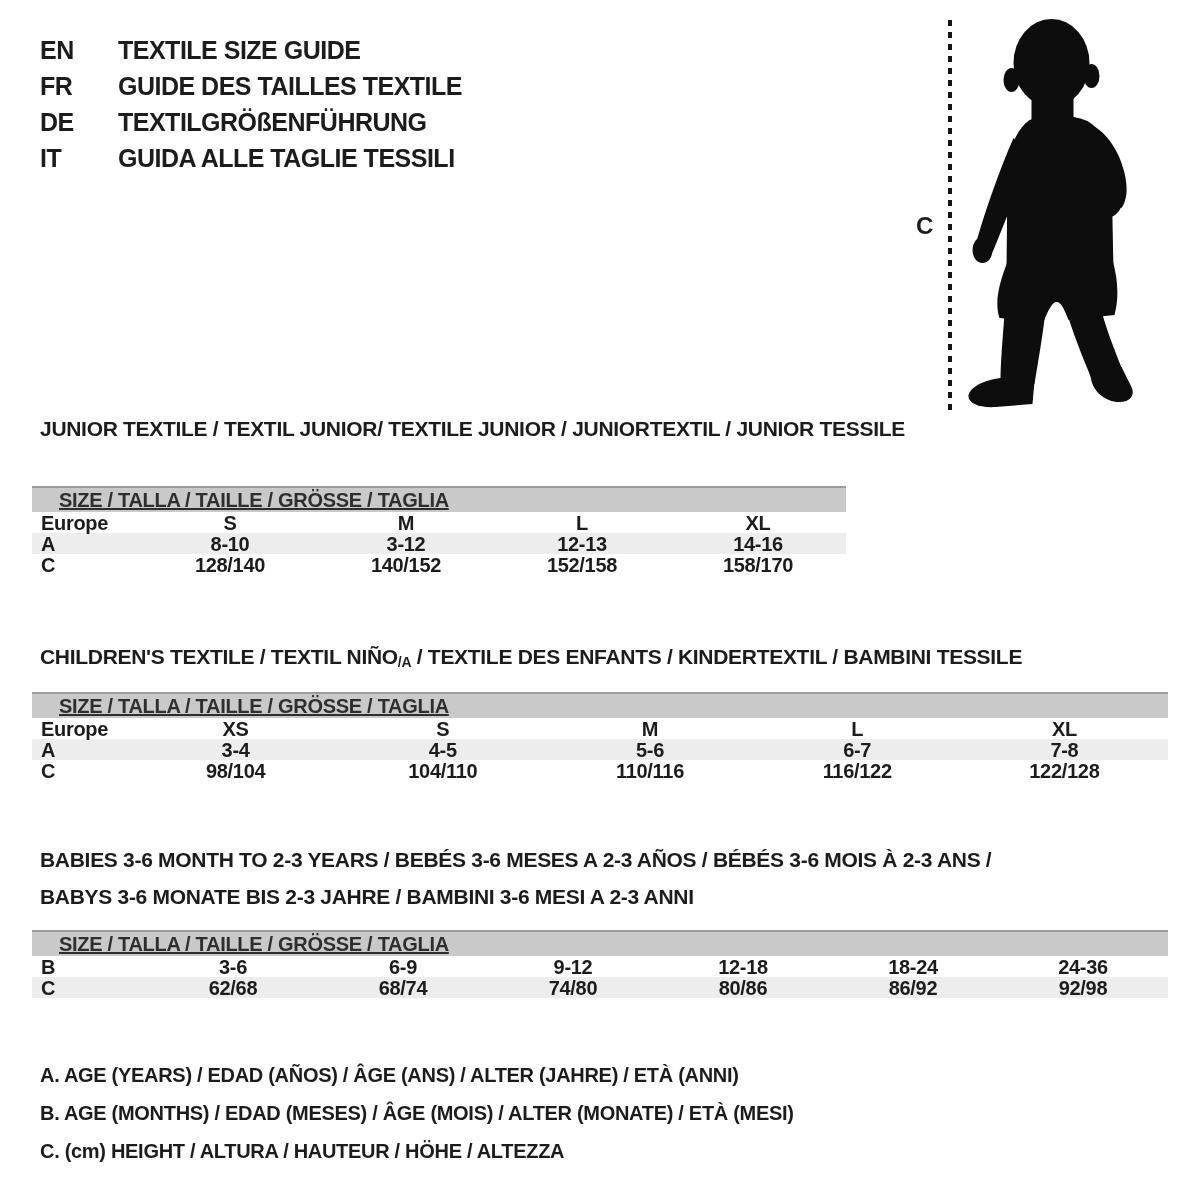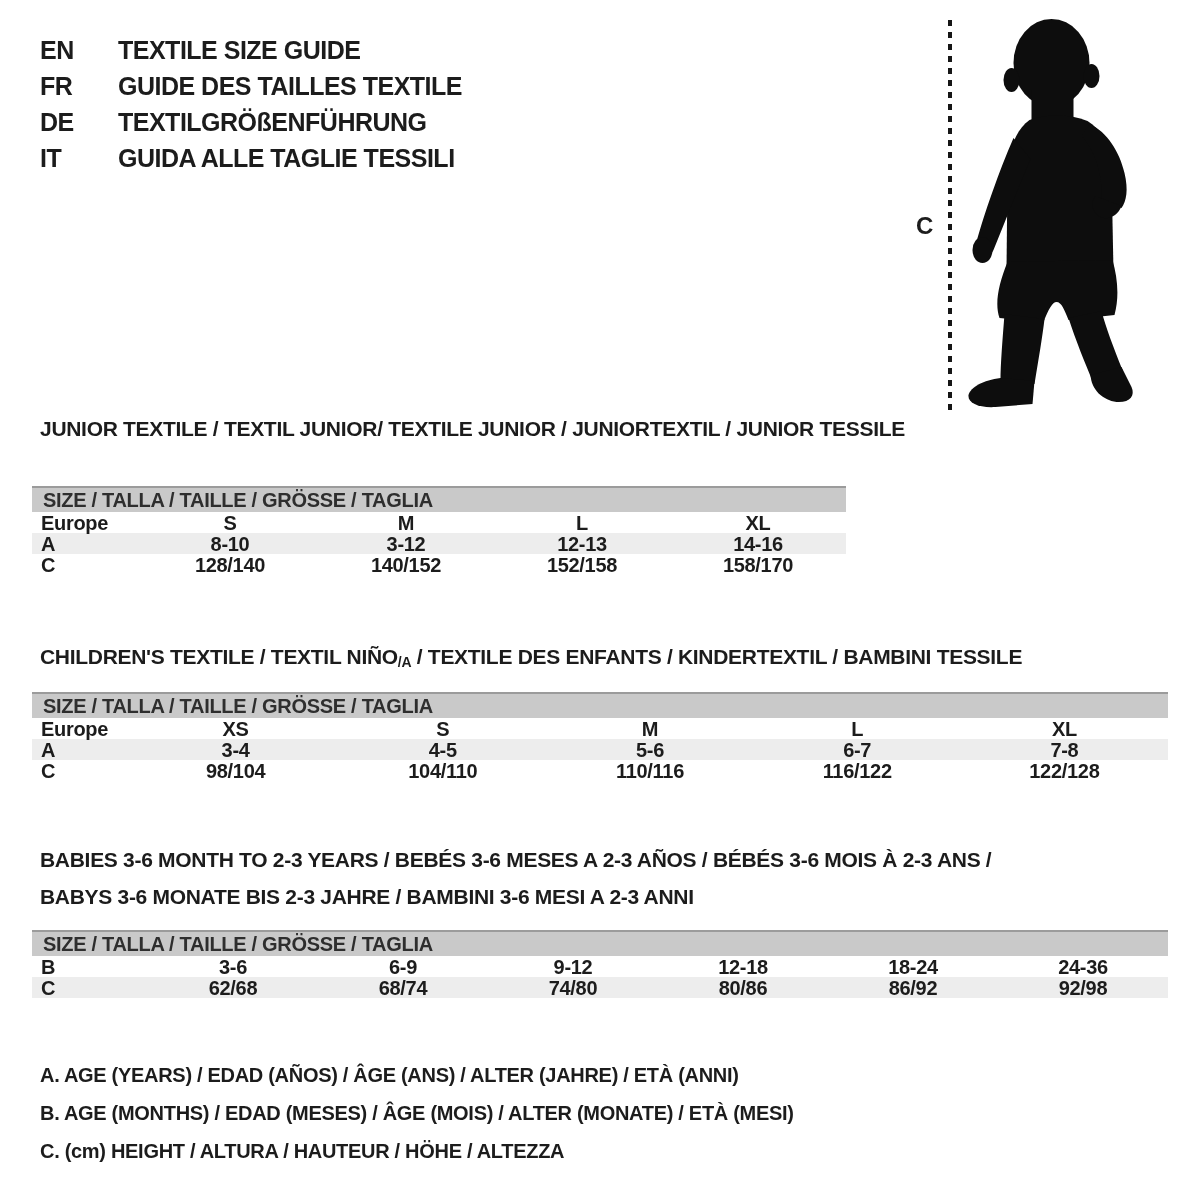--- a/index.html
+++ b/index.html
@@ -19,21 +19,21 @@
   }
   .measure-label{position:absolute;left:916px;top:212px;font-size:24px;}
   .toddler{position:absolute;left:963px;top:18px;}
   
   .sec-title{position:absolute;left:40px;font-size:21px;line-height:25px;white-space:nowrap;}
   .sub{font-size:14px;vertical-align:-3px;}
   
   .size-table{position:absolute;left:32px;}
   .size-bar{
     height:24px;background:#c9c9c9;border-top:2px solid #9b9b9b;
-    padding-left:11px;line-height:24px;font-size:20px;color:#2e2e2e;white-space:nowrap;
+    padding-left:27px;line-height:24px;font-size:20px;color:#2e2e2e;white-space:nowrap;text-decoration:underline;
   }
   .t-row{display:grid;height:21px;align-items:center;font-size:20px;}
   .t-row.alt{background:#ededed;}
   .t-row .lbl{padding-left:9px;text-align:left;}
   .t-row .val{text-align:center;}
   .cols-junior{grid-template-columns:110px repeat(4,1fr);}
   .cols-children{grid-template-columns:100px repeat(5,1fr);}
   .cols-babies{grid-template-columns:116px repeat(6,1fr);}
   
   .legend{position:absolute;left:40px;top:1056px;}

